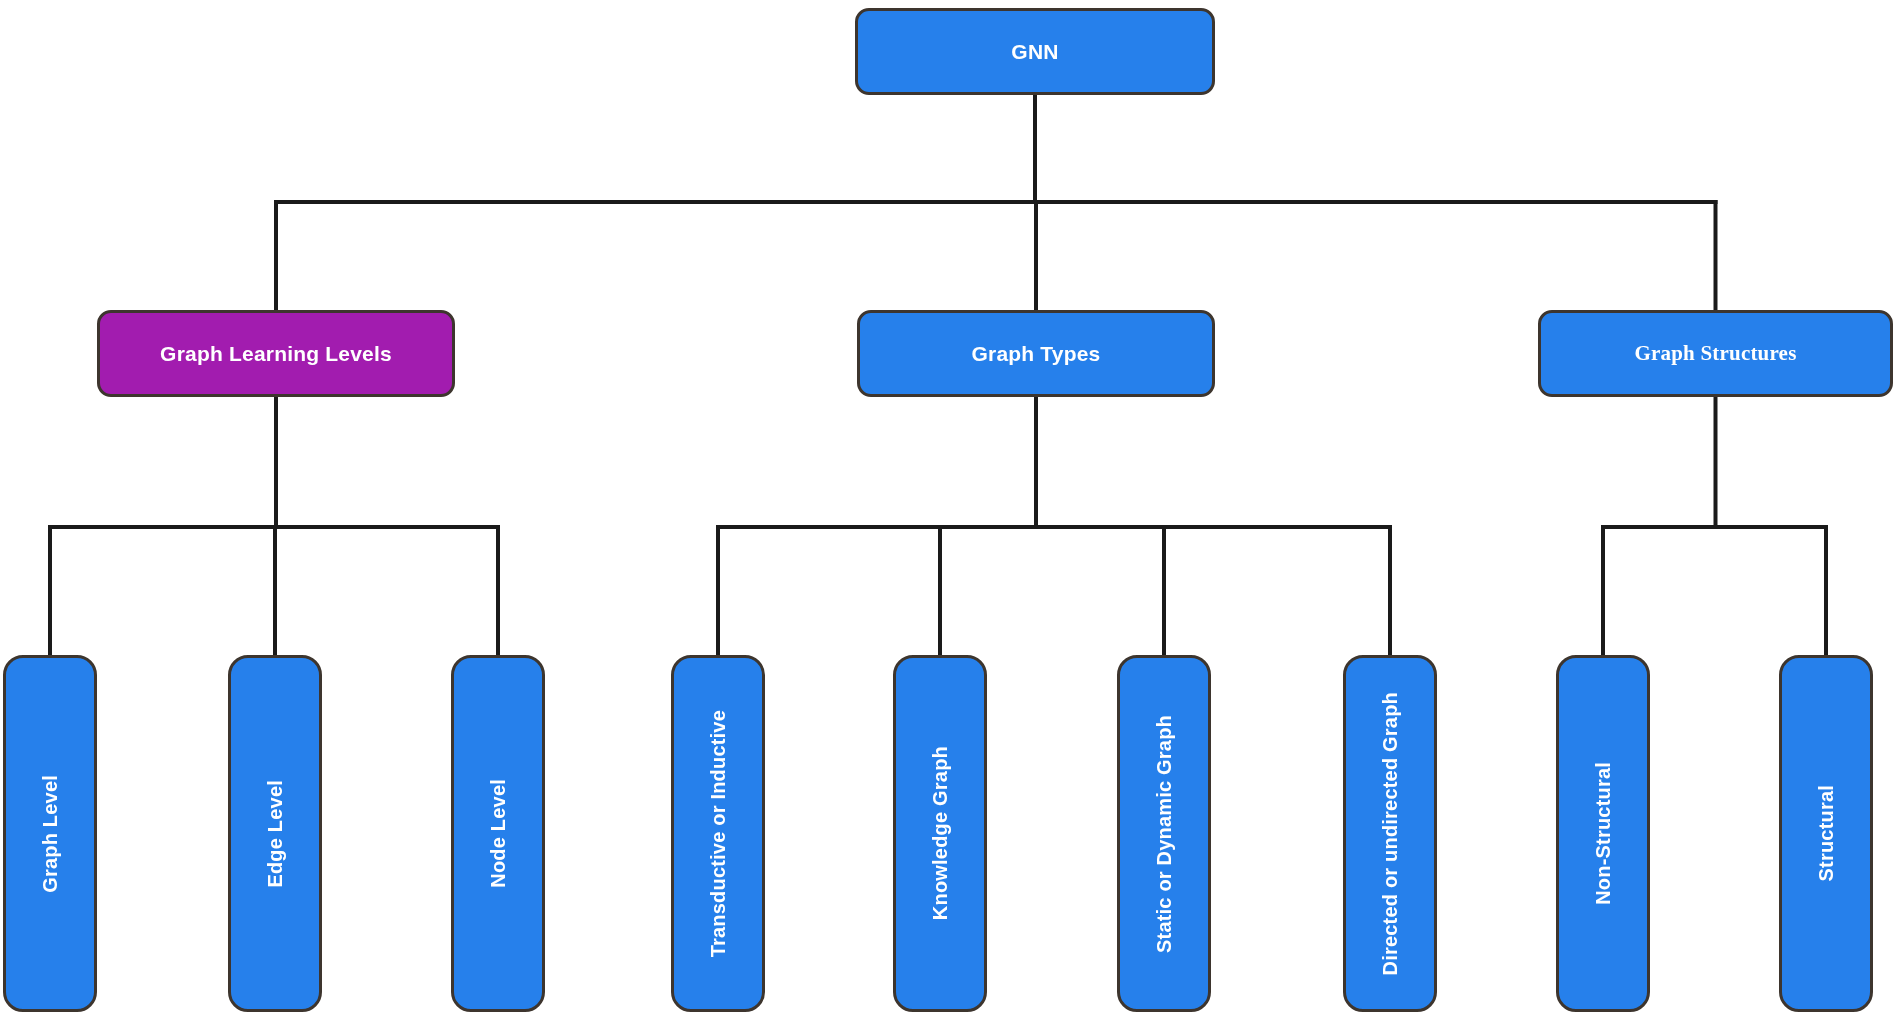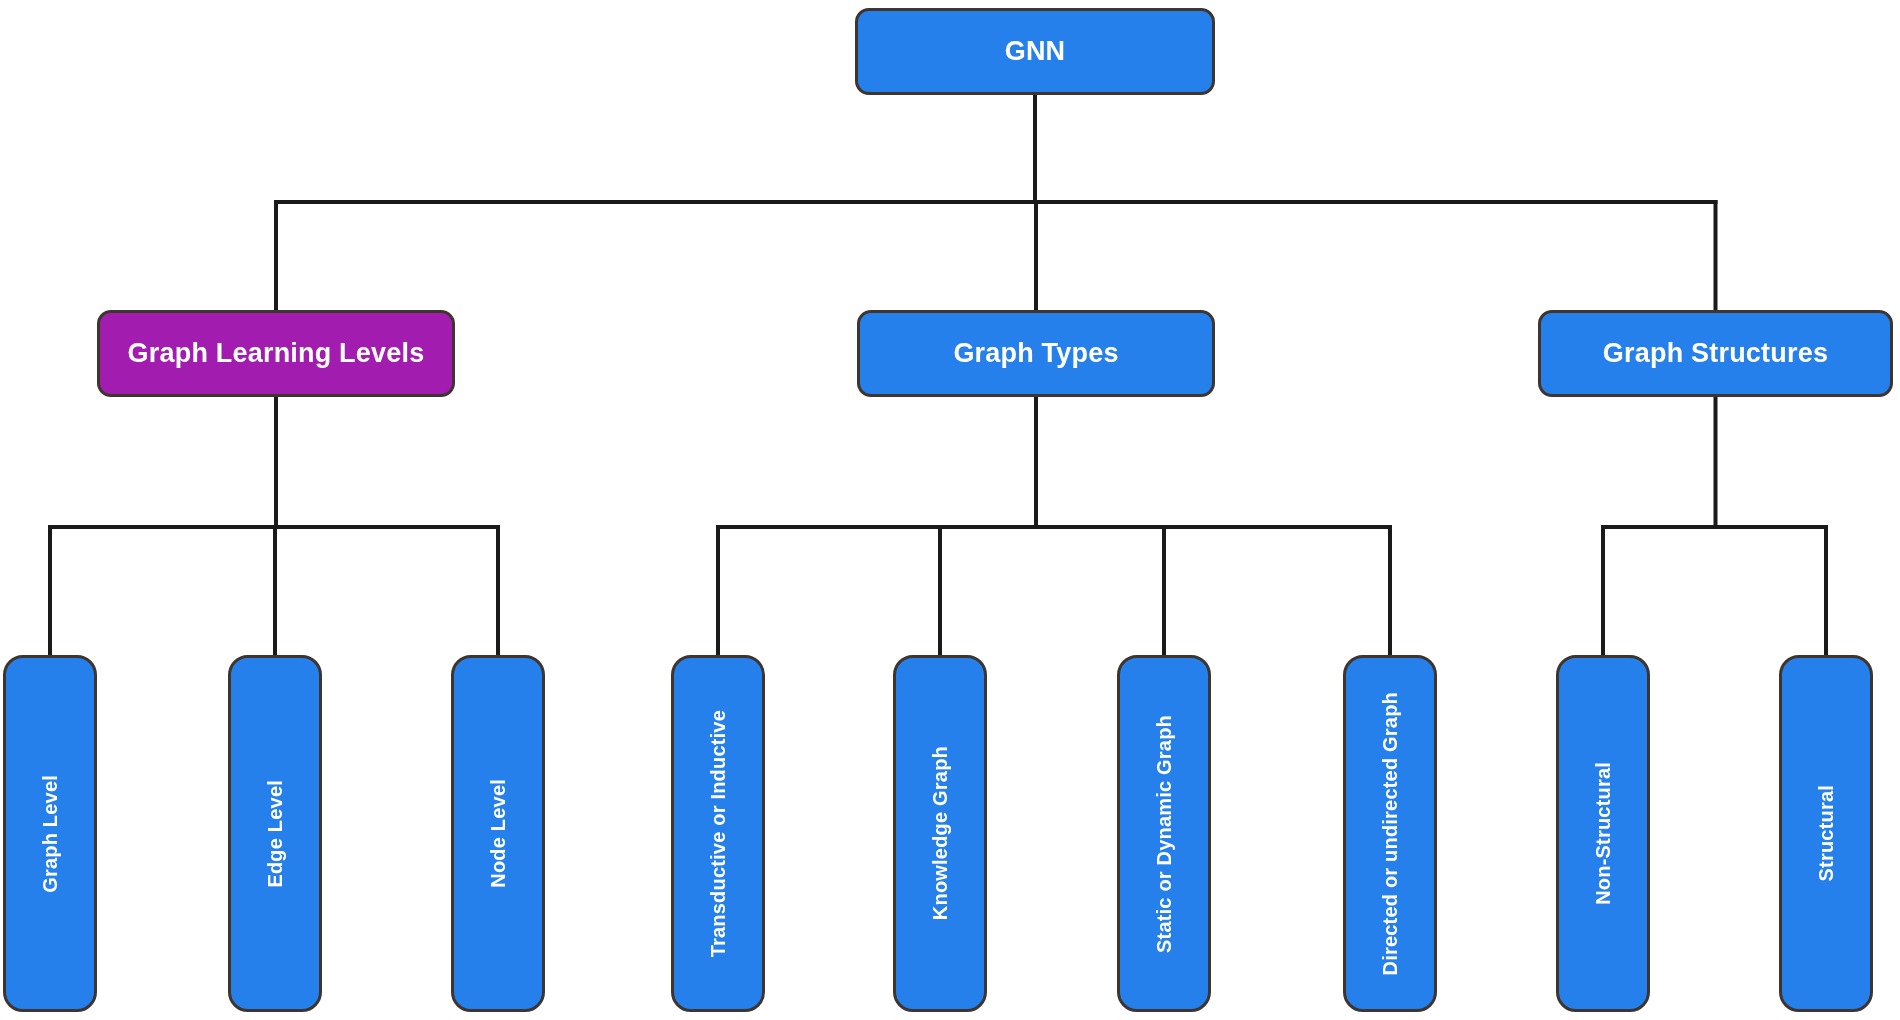--- a/index.html
+++ b/index.html
@@ -33,21 +33,21 @@
     align-items: center;
     justify-content: center;
     z-index: 2;
   }
   .node.leaf {
     border-radius: 20px;
   }
   .node-label {
     color: #ffffff;
     font-weight: bold;
-    font-size: 27px;
+    font-size: 21px;
     letter-spacing: 0.2px;
     white-space: nowrap;
     text-align: center;
     line-height: 1;
   }
   .node.leaf .node-label {
     writing-mode: vertical-rl;
     text-orientation: mixed;
     transform: rotate(180deg);
     font-size: 20px;
@@ -105,21 +105,21 @@
       </div>
       <div class="node leaf" style="left: 893px; top: 655px; width: 94px; height: 357px; background: rgb(38, 128, 235); border-color: rgb(61, 53, 46);">
         <span class="node-label" style="color: rgb(255, 255, 255);">Knowledge Graph</span>
       </div>
       <div class="node leaf" style="left: 1117px; top: 655px; width: 94px; height: 357px; background: rgb(38, 128, 235); border-color: rgb(61, 53, 46);">
         <span class="node-label" style="color: rgb(255, 255, 255);">Static or Dynamic Graph</span>
       </div>
       <div class="node leaf" style="left: 1343px; top: 655px; width: 94px; height: 357px; background: rgb(38, 128, 235); border-color: rgb(61, 53, 46);">
         <span class="node-label" style="color: rgb(255, 255, 255);">Directed or undirected Graph</span>
       </div>
-      <div class="node" style="left: 1538px; top: 310px; width: 355px; height: 87px; background: rgb(38, 128, 235); border-color: rgb(61, 53, 46);">
+      <div class="node" style="left: 1538px; top: 310px; width: 355px; height: 87px; background: rgb(38, 128, 235); border-color: rgb(61, 53, 46); font-family: Liberation Serif, serif;">
         <span class="node-label" style="color: rgb(255, 255, 255);">Graph Structures</span>
       </div>
       <div class="node leaf" style="left: 1556px; top: 655px; width: 94px; height: 357px; background: rgb(38, 128, 235); border-color: rgb(61, 53, 46);">
         <span class="node-label" style="color: rgb(255, 255, 255);">Non-Structural</span>
       </div>
       <div class="node leaf" style="left: 1779px; top: 655px; width: 94px; height: 357px; background: rgb(38, 128, 235); border-color: rgb(61, 53, 46);">
         <span class="node-label" style="color: rgb(255, 255, 255);">Structural</span>
       </div>
     </div>
 

